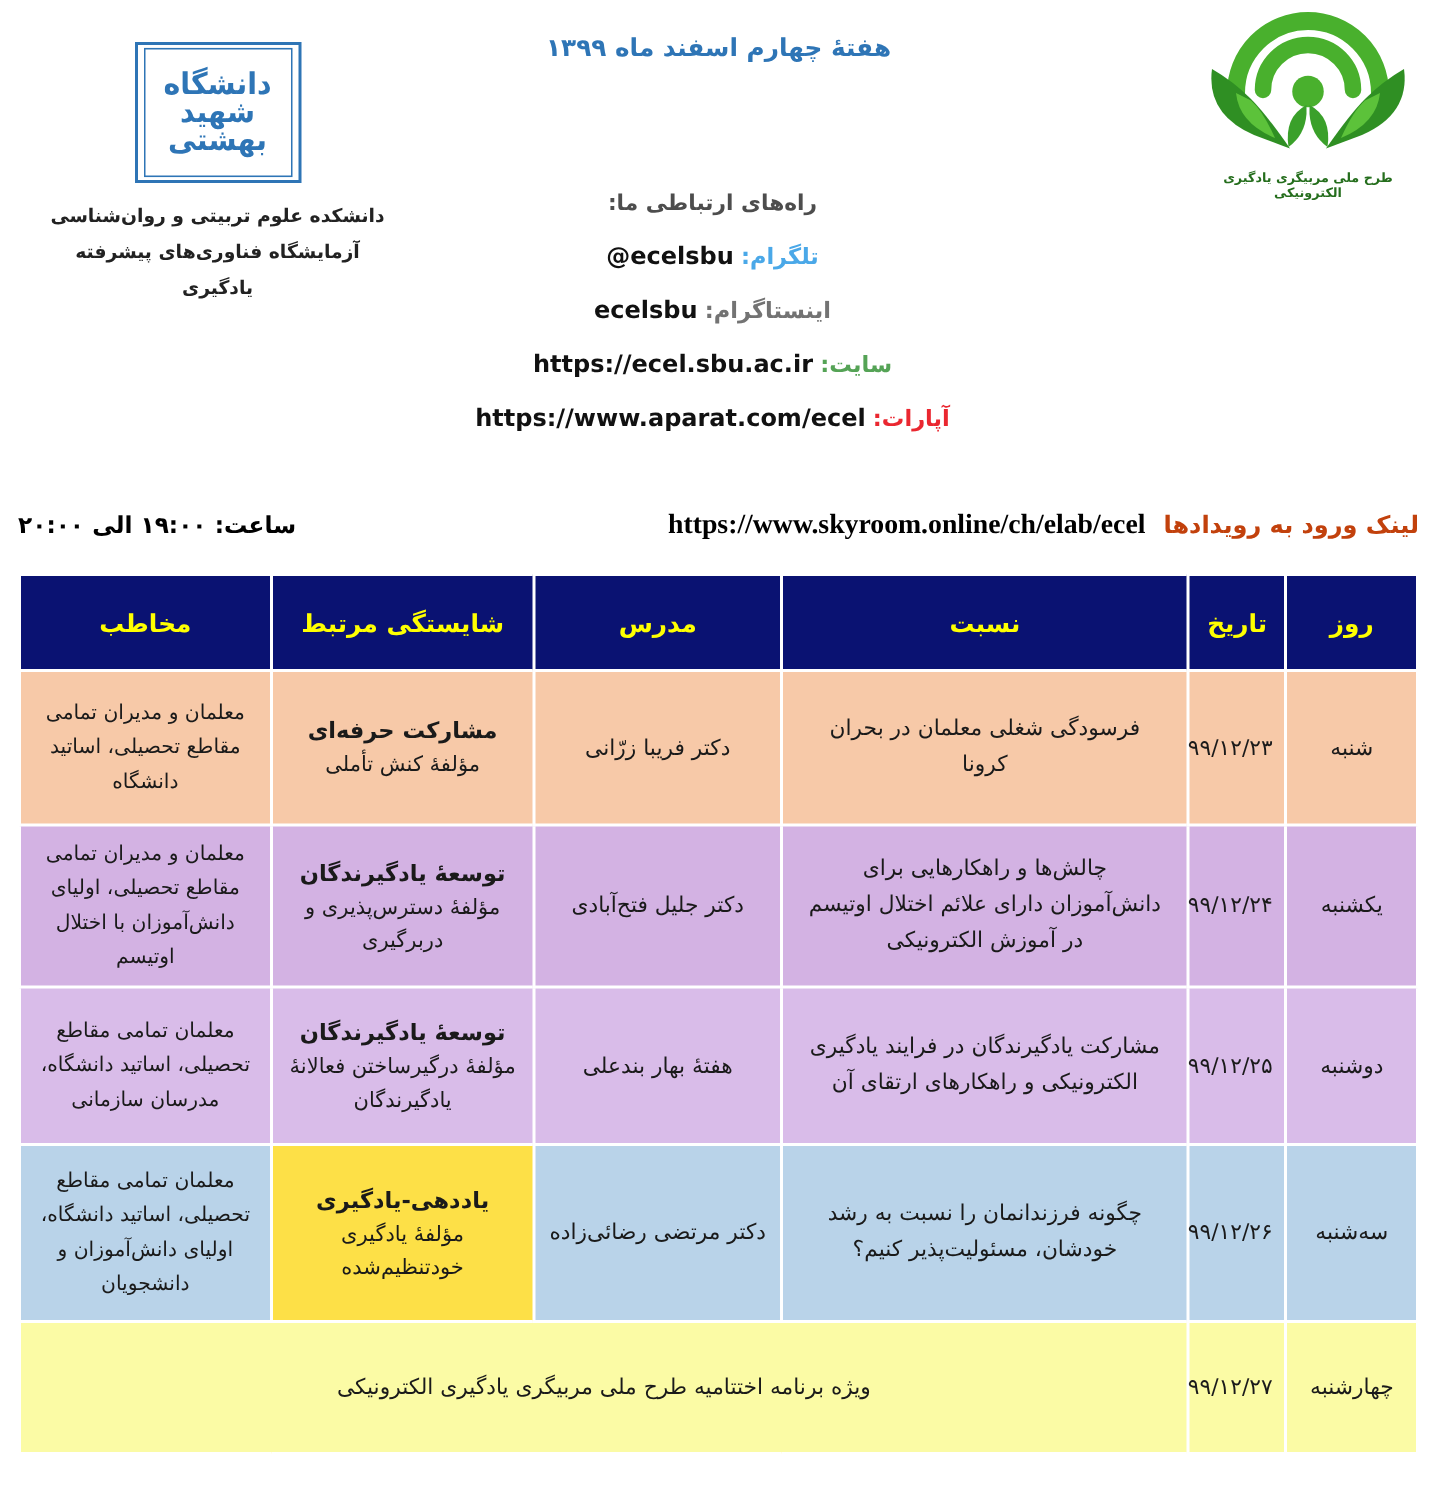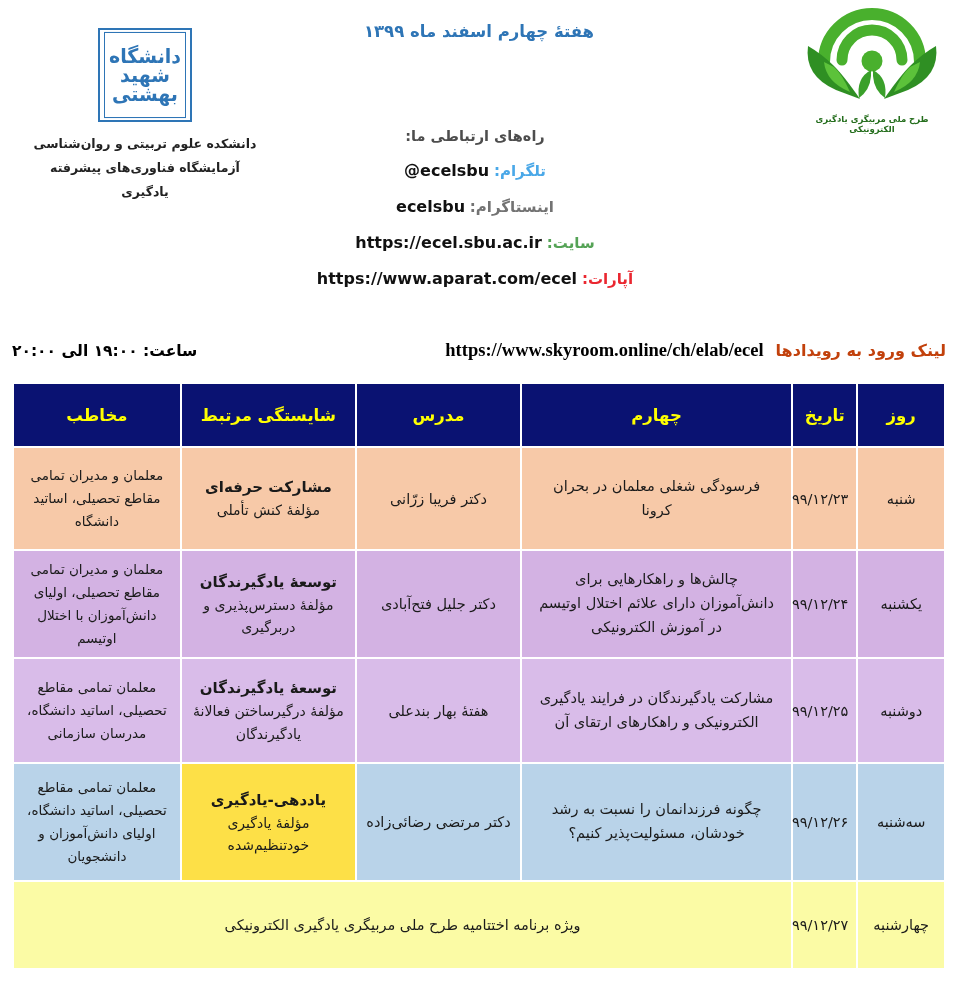--- a/index.html
+++ b/index.html
@@ -8,21 +8,21 @@
     width:958px; height:995px; margin:0 auto; position:relative;
     font-family:"DejaVu Sans", sans-serif; color:#1a1a1a; overflow:hidden;
   }
   .ltr { direction:ltr; unicode-bidi:embed; display:inline-block; }
 
   
   .top { position:relative; height:332px; }
 
   .uni-block { position:absolute; right:auto; left:28px; top:28px; width:234px; text-align:center; }
   .uni-logo {
-    width:94px; height:94px; margin:0 auto; border:2px solid #2e75b6; padding:4px; background:#fff;
+    width:111px; height:94px; margin:0 auto; border:2px solid #2e75b6; padding:4px; background:#fff;
   }
   .uni-logo-inner {
     width:100%; height:100%; border:1px solid #2e75b6;
     display:flex; flex-direction:column; align-items:center; justify-content:center;
     color:#2e75b6; font-weight:bold; line-height:0.95; font-size:19px;
     transform:scaleY(1.05); letter-spacing:-1px;
   }
   .uni-logo-inner span { display:block; }
   .uni-lines { margin-top:10px; font-size:12.5px; font-weight:bold; color:#222; line-height:1.9; }
 
@@ -155,21 +155,21 @@
         <col class="c-date">
         <col class="c-title">
         <col class="c-instr">
         <col class="c-comp">
         <col class="c-aud">
     </colgroup>
     <thead>
       <tr>
         <th style="background-color: rgb(10, 18, 114); color: rgb(255, 255, 0);">روز</th>
         <th style="background-color: rgb(10, 18, 114); color: rgb(255, 255, 0);">تاریخ</th>
-        <th style="background-color: rgb(10, 18, 114); color: rgb(255, 255, 0);">چهارم</th>
+        <th style="background-color: rgb(10, 18, 114); color: rgb(255, 255, 0);">نسبت</th>
         <th style="background-color: rgb(10, 18, 114); color: rgb(255, 255, 0);">مدرس</th>
         <th style="background-color: rgb(10, 18, 114); color: rgb(255, 255, 0);">شایستگی مرتبط</th>
         <th style="background-color: rgb(10, 18, 114); color: rgb(255, 255, 0);">مخاطب</th>
       </tr>
     </thead>
     <tbody>
       <tr class="r1">
         <td class="cell-day" style="background-color: rgb(247, 201, 168);">شنبه</td>
         <td class="cell-date" style="background-color: rgb(247, 201, 168);">۹۹/۱۲/۲۳</td>
         <td class="cell-title" style="background-color: rgb(247, 201, 168);">فرسودگی شغلی معلمان در بحران کرونا</td>

